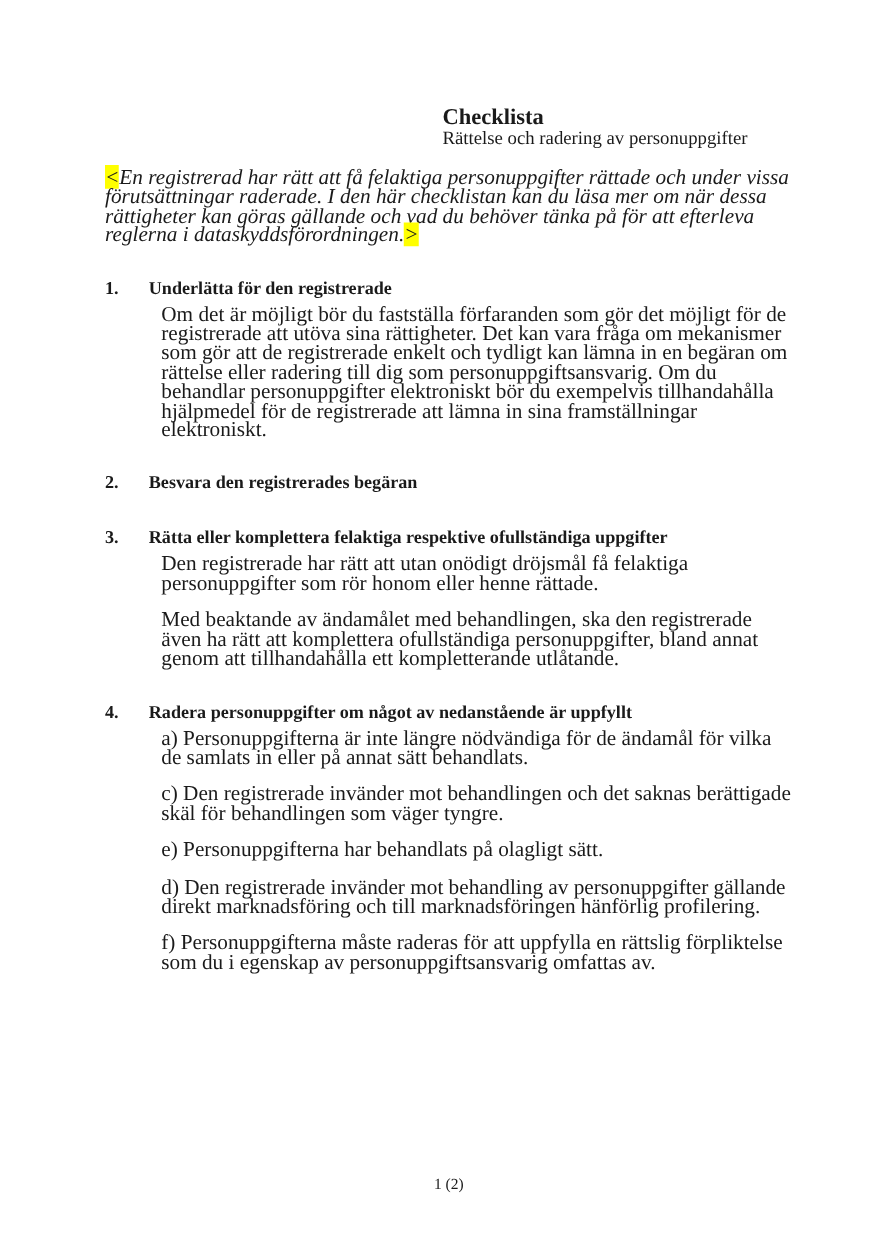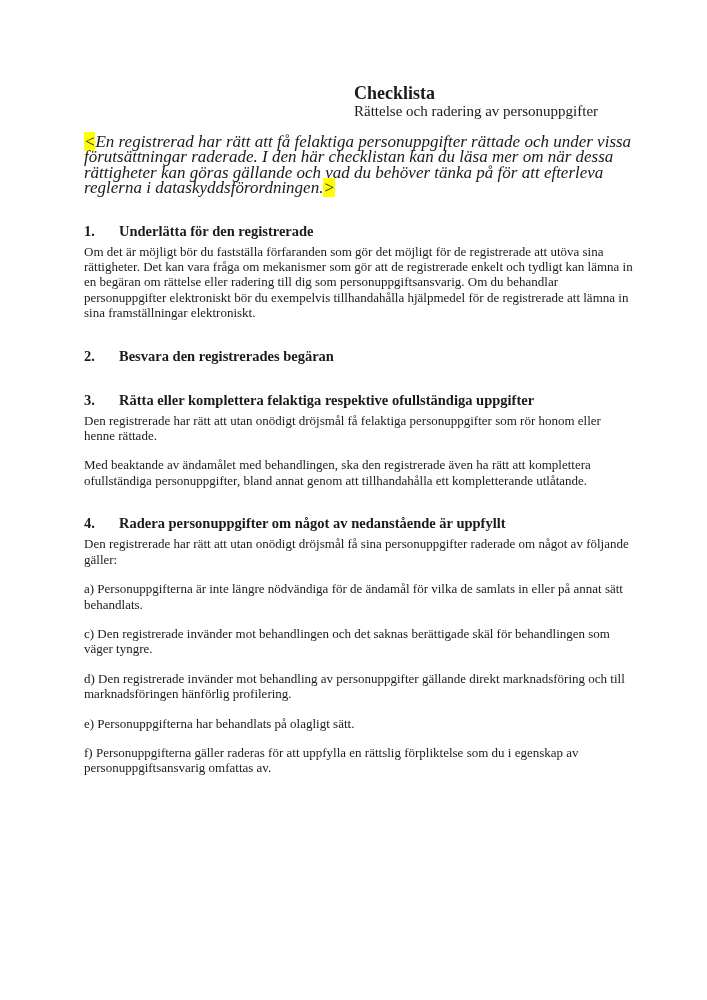--- a/index.html
+++ b/index.html
@@ -47,22 +47,23 @@
     line-height: 18px;
   }
   .sec-h .num {
     width: 35px;
     flex-shrink: 0;
   }
   .sec p, .intro {
     margin: 14px 0 0 0;
   }
   .sec p {
-    font-size: 13px;
+    font-size: 17px;
     line-height: 15.4px;
+    margin-left: 45px;
   }
   .sec-h + p { margin-top: 0; }
   .footer {
     position: absolute;
     left: 84px;
     top: 940px;
     width: 550px;
     text-align: center;
     font-size: 12.4px;
     line-height: 15px;
@@ -103,23 +104,23 @@
       </h2>
       <p>Den registrerade har rätt att utan onödigt dröjsmål få felaktiga personuppgifter som rör honom eller henne rättade.</p>
       <p>Med beaktande av ändamålet med behandlingen, ska den registrerade även ha rätt att komplettera ofullständiga personuppgifter, bland annat genom att tillhandahålla ett kompletterande utlåtande.</p>
     </div>
 
     <div class="sec">
       <h2 class="sec-h">
         <span class="num">4.</span>
         <span>Radera personuppgifter om något av nedanstående är uppfyllt</span>
       </h2>
-      <p>Den registrerade har rätt att utan onödigt dröjsmål få sina personuppgifter raderade om något av följande gäller:</p>
       <p>a) Personuppgifterna är inte längre nödvändiga för de ändamål för vilka de samlats in eller på annat sätt behandlats.</p>
       <p>c) Den registrerade invänder mot behandlingen och det saknas berättigade skäl för behandlingen som väger tyngre.</p>
+      <p>e) Personuppgifterna har behandlats på olagligt sätt.</p>
       <p>d) Den registrerade invänder mot behandling av personuppgifter gällande direkt marknadsföring och till marknadsföringen hänförlig profilering.</p>
-      <p>e) Personuppgifterna har behandlats på olagligt sätt.</p>
-      <p>f) Personuppgifterna gäller raderas för att uppfylla en rättslig förpliktelse som du i egenskap av personuppgiftsansvarig omfattas av.</p>
+      <p>f) Personuppgifterna måste raderas för att uppfylla en rättslig förpliktelse som du i egenskap av personuppgiftsansvarig omfattas av.</p>
     </div>
 
   </div>
 
+  <div class="footer">1 (2)</div>
 </div>
 
 </body></html>

